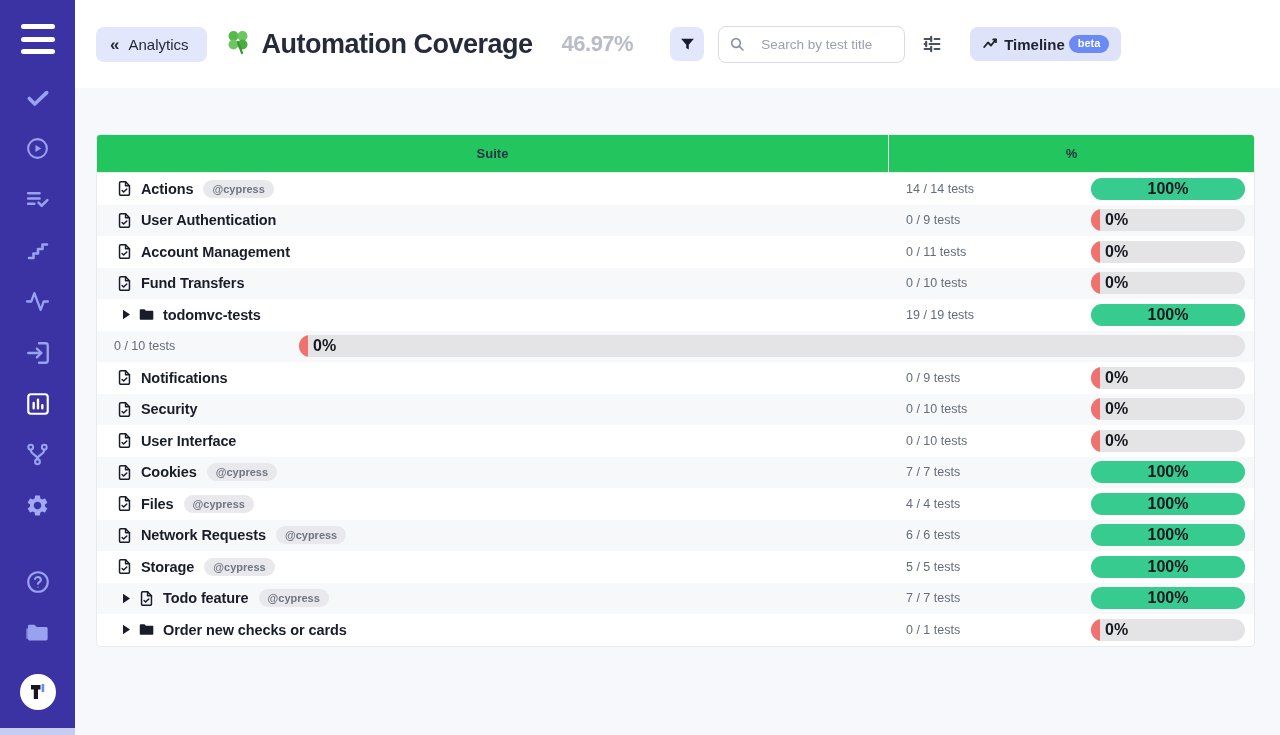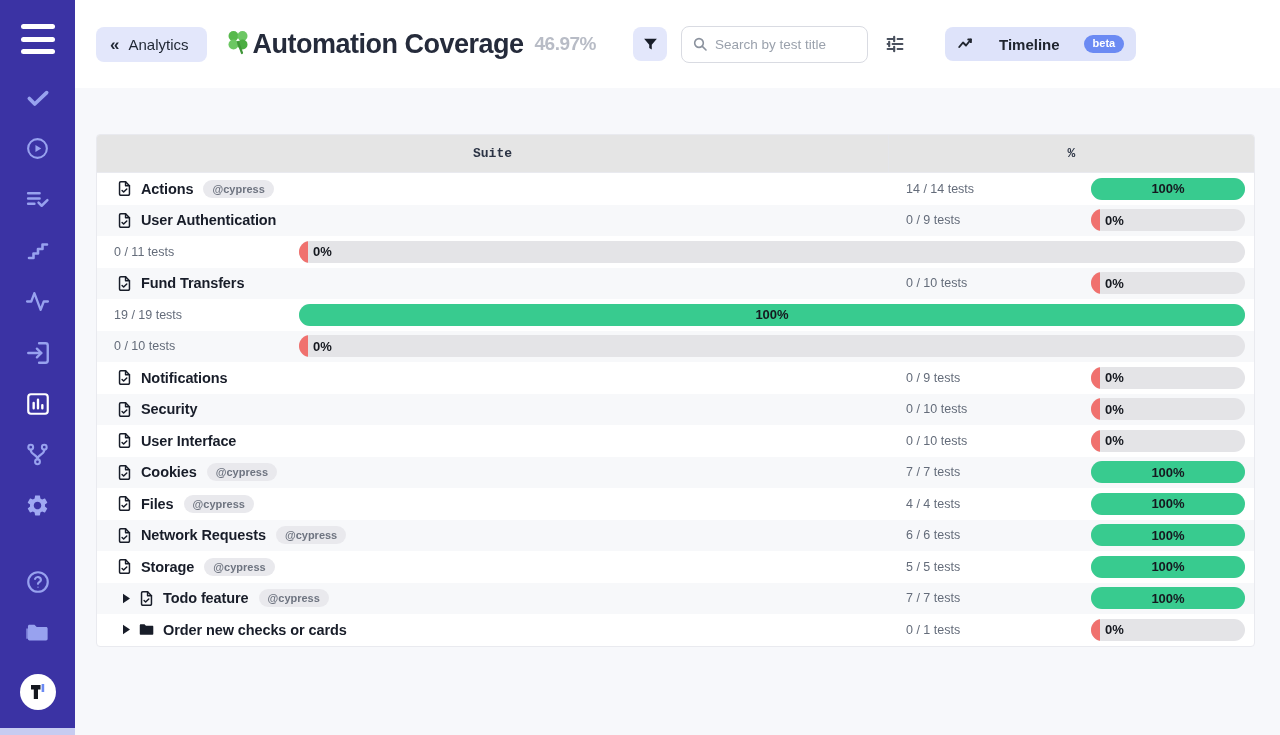--- a/index.html
+++ b/index.html
@@ -39,52 +39,52 @@
     display:flex; align-items:center; padding-left:21px;
   }
   .back-btn{
     display:flex; align-items:center; gap:9px;
     background:var(--lavender); border:none; border-radius:8px;
     padding:9px 18px 9px 14px; font-size:15px; font-weight:500; color:#1f2633;
     font-family:inherit; cursor:pointer;
   }
   .back-btn .chevrons{ font-size:17px; font-weight:700; line-height:1; }
   .clover{ margin-left:16px; }
-  .page-title{ margin-left:0; font-size:27px; font-weight:700; color:#252b3b; letter-spacing:-0.5px; }
-  .coverage-pct{ margin-left:11px; font-size:19px; font-weight:700; color:#b8bcc6; letter-spacing:-0.5px; }
+  .page-title{ margin-left:9px; font-size:27px; font-weight:700; color:#252b3b; letter-spacing:-0.5px; }
+  .coverage-pct{ margin-left:29px; font-size:22px; font-weight:700; color:#b8bcc6; letter-spacing:-0.5px; }
   .filter-btn{
     margin-left:37px; width:34px; height:34px; border:none; border-radius:8px;
     background:var(--lavender); display:flex; align-items:center; justify-content:center; cursor:pointer;
   }
   .search-box{
     margin-left:14px; position:relative; width:187px; height:37px;
   }
   .search-box input{
     width:100%; height:100%; border:1px solid #d9dbe2; border-radius:8px;
-    padding:0 10px 0 33px; font-size:13.5px; font-family:inherit; color:#701a75; background:#fff; outline:none;
+    padding:0 10px 0 42px; font-size:13.5px; font-family:inherit; color:#701a75; background:#fff; outline:none;
   }
   .search-box input::placeholder{ color:#9aa1ac; }
   .search-box .search-ic{ position:absolute; left:11px; top:10px; }
   .sliders{ margin-left:17px; cursor:pointer; display:flex; align-items:center; }
   .timeline-btn{
-    margin-left:40px; display:flex; align-items:center; gap:24px;
+    margin-left:28px; display:flex; align-items:center; gap:4px;
     background:#dee3fa; border:none; border-radius:8px; padding:8px 12px;
     font-size:15px; font-weight:700; color:#20252f; font-family:inherit; cursor:pointer;
   }
   .beta-badge{
     background:#6b8af3; color:#ffffff; font-size:11px; font-weight:600;
     border-radius:9px; padding:2.5px 9px; line-height:1.2;
   }
 
   
   .table-card{
     position:absolute; left:96px; top:134px; width:1159px;
     background:#ffffff; border:1px solid #e9eaef; border-radius:4px; overflow:hidden;
   }
-  .thead{ display:flex; height:38px; background:#e5e5e5; border-bottom:1px solid #e9eaef;font-family:Liberation Mono, monospace; }
+  .thead{ display:flex; height:38px; background:#22c55e; border-bottom:1px solid #e9eaef; }
   .th{ display:flex; align-items:center; justify-content:center; font-size:13px; font-weight:700; color:#2b3344; }
   .th-suite{ width:792px; border-right:1px solid #e4e5ea; }
   .th-automated{ width:185px; border-right:1px solid #e4e5ea; }
   .th-pct{ flex:1; }
   .row{ display:flex; height:31.5px; align-items:center; cursor:pointer;justify-content:space-between; }
   .row:nth-child(even){ background:#f7f8fa; }
   .cell-suite{ width:792px; display:flex; align-items:center; padding-left:19px; }
   .row.has-caret .cell-suite{ padding-left:25px; }
   .caret{ margin-right:7px; display:flex; align-items:center; }
   .suite-icon{ display:flex; align-items:center; margin-right:8px; }
@@ -92,21 +92,21 @@
   .tag{
     margin-left:10px; background:#e9e9ed; color:#6e7480; font-size:11px; font-weight:600;
     padding:3px 9px; border-radius:10px; line-height:1.1;
   }
   .cell-automated{ width:185px; padding-left:17px; font-size:12.5px; color:#646c7a; }
   .cell-pct{ flex:1; padding:0 9px 0 17px; display:flex; align-items:center; }
   .bar{ position:relative; width:100%; height:22px; border-radius:12px; background:var(--track); overflow:hidden; }
   .bar-fill{ position:absolute; left:0; top:0; bottom:0; }
   .bar-fill.green{ background:var(--green); }
   .bar-fill.red{ background:var(--red); }
-  .bar-label{ position:absolute; top:0; bottom:0; display:flex; align-items:center; font-size:13px; font-weight:700; color:#15181f; }
+  .bar-label{ position:absolute; top:0; bottom:0; display:flex; align-items:center; font-size:16px; font-weight:700; color:#15181f; }
   .bar-label.center{ left:0; right:0; justify-content:center; }
   .bar-label.left{ left:14px; }
 </style>
 </head>
 <body>
 
 <div class="sidebar">
   <div class="hamburger">
       <span></span>
       <span></span>
@@ -281,20 +281,33 @@
     <div class="cell-automated automated">0 / 9 tests</div>
     <div class="cell-pct">
       <div class="bar">
         <div class="bar-fill red" style="width: 9px;"></div>
         <span class="bar-label left">0%</span>
       </div>
     </div>
   </div>
 
   <div class="row">
+    <div class="cell-suite">
+
+      <span class="suite-icon icon-file">
+        <svg width="17" height="17" viewBox="0 0 24 24" fill="none" stroke="#181d29" stroke-width="2.1" stroke-linecap="round" stroke-linejoin="round">
+              <path d="M13.5 2.5H6.7a1.7 1.7 0 0 0-1.7 1.7v15.6a1.7 1.7 0 0 0 1.7 1.7h10.6a1.7 1.7 0 0 0 1.7-1.7V8z"></path>
+              <path d="M13.5 2.5V8H19"></path>
+              <path d="M8.6 14.8l2.2 2.2 4.4-4.4"></path>
+            </svg>
+      </span>
+
+      <span class="suite-name">Account Management</span>
+
+    </div>
     <div class="cell-automated automated">0 / 11 tests</div>
     <div class="cell-pct">
       <div class="bar">
         <div class="bar-fill red" style="width: 9px;"></div>
         <span class="bar-label left">0%</span>
       </div>
     </div>
   </div>
 
   <div class="row">
@@ -309,239 +322,254 @@
       </span>
 
       <span class="suite-name">Fund Transfers</span>
 
     </div>
     <div class="cell-automated automated">0 / 10 tests</div>
     <div class="cell-pct">
       <div class="bar">
         <div class="bar-fill red" style="width: 9px;"></div>
         <span class="bar-label left">0%</span>
-      </div>
-    </div>
-  </div>
-
-  <div class="row has-caret">
-    <div class="cell-automated automated">19 / 19 tests</div>
-    <div class="cell-pct">
-      <div class="bar">
-        <div class="bar-fill green" style="width: 100%;"></div>
-        <span class="bar-label center">100%</span>
-      </div>
-    </div>
-  </div>
-
-  <div class="row">
-    <div class="cell-automated automated">0 / 10 tests</div>
-    <div class="cell-pct">
-      <div class="bar">
-        <div class="bar-fill red" style="width: 9px;"></div>
-        <span class="bar-label left">0%</span>
-      </div>
-    </div>
-  </div>
-
-  <div class="row">
-    <div class="cell-suite">
-
-      <span class="suite-icon icon-file">
-        <svg width="17" height="17" viewBox="0 0 24 24" fill="none" stroke="#181d29" stroke-width="2.1" stroke-linecap="round" stroke-linejoin="round">
-              <path d="M13.5 2.5H6.7a1.7 1.7 0 0 0-1.7 1.7v15.6a1.7 1.7 0 0 0 1.7 1.7h10.6a1.7 1.7 0 0 0 1.7-1.7V8z"></path>
-              <path d="M13.5 2.5V8H19"></path>
-              <path d="M8.6 14.8l2.2 2.2 4.4-4.4"></path>
-            </svg>
-      </span>
-
-      <span class="suite-name">Notifications</span>
-
-    </div>
-    <div class="cell-automated automated">0 / 9 tests</div>
-    <div class="cell-pct">
-      <div class="bar">
-        <div class="bar-fill red" style="width: 9px;"></div>
-        <span class="bar-label left">0%</span>
-      </div>
-    </div>
-  </div>
-
-  <div class="row">
-    <div class="cell-suite">
-
-      <span class="suite-icon icon-file">
-        <svg width="17" height="17" viewBox="0 0 24 24" fill="none" stroke="#181d29" stroke-width="2.1" stroke-linecap="round" stroke-linejoin="round">
-              <path d="M13.5 2.5H6.7a1.7 1.7 0 0 0-1.7 1.7v15.6a1.7 1.7 0 0 0 1.7 1.7h10.6a1.7 1.7 0 0 0 1.7-1.7V8z"></path>
-              <path d="M13.5 2.5V8H19"></path>
-              <path d="M8.6 14.8l2.2 2.2 4.4-4.4"></path>
-            </svg>
-      </span>
-
-      <span class="suite-name">Security</span>
-
-    </div>
-    <div class="cell-automated automated">0 / 10 tests</div>
-    <div class="cell-pct">
-      <div class="bar">
-        <div class="bar-fill red" style="width: 9px;"></div>
-        <span class="bar-label left">0%</span>
-      </div>
-    </div>
-  </div>
-
-  <div class="row">
-    <div class="cell-suite">
-
-      <span class="suite-icon icon-file">
-        <svg width="17" height="17" viewBox="0 0 24 24" fill="none" stroke="#181d29" stroke-width="2.1" stroke-linecap="round" stroke-linejoin="round">
-              <path d="M13.5 2.5H6.7a1.7 1.7 0 0 0-1.7 1.7v15.6a1.7 1.7 0 0 0 1.7 1.7h10.6a1.7 1.7 0 0 0 1.7-1.7V8z"></path>
-              <path d="M13.5 2.5V8H19"></path>
-              <path d="M8.6 14.8l2.2 2.2 4.4-4.4"></path>
-            </svg>
-      </span>
-
-      <span class="suite-name">User Interface</span>
-
-    </div>
-    <div class="cell-automated automated">0 / 10 tests</div>
-    <div class="cell-pct">
-      <div class="bar">
-        <div class="bar-fill red" style="width: 9px;"></div>
-        <span class="bar-label left">0%</span>
-      </div>
-    </div>
-  </div>
-
-  <div class="row">
-    <div class="cell-suite">
-
-      <span class="suite-icon icon-file">
-        <svg width="17" height="17" viewBox="0 0 24 24" fill="none" stroke="#181d29" stroke-width="2.1" stroke-linecap="round" stroke-linejoin="round">
-              <path d="M13.5 2.5H6.7a1.7 1.7 0 0 0-1.7 1.7v15.6a1.7 1.7 0 0 0 1.7 1.7h10.6a1.7 1.7 0 0 0 1.7-1.7V8z"></path>
-              <path d="M13.5 2.5V8H19"></path>
-              <path d="M8.6 14.8l2.2 2.2 4.4-4.4"></path>
-            </svg>
-      </span>
-
-      <span class="suite-name">Cookies</span>
-      <span class="tag">@cypress</span>
-    </div>
-    <div class="cell-automated automated">7 / 7 tests</div>
-    <div class="cell-pct">
-      <div class="bar">
-        <div class="bar-fill green" style="width: 100%;"></div>
-        <span class="bar-label center">100%</span>
-      </div>
-    </div>
-  </div>
-
-  <div class="row">
-    <div class="cell-suite">
-
-      <span class="suite-icon icon-file">
-        <svg width="17" height="17" viewBox="0 0 24 24" fill="none" stroke="#181d29" stroke-width="2.1" stroke-linecap="round" stroke-linejoin="round">
-              <path d="M13.5 2.5H6.7a1.7 1.7 0 0 0-1.7 1.7v15.6a1.7 1.7 0 0 0 1.7 1.7h10.6a1.7 1.7 0 0 0 1.7-1.7V8z"></path>
-              <path d="M13.5 2.5V8H19"></path>
-              <path d="M8.6 14.8l2.2 2.2 4.4-4.4"></path>
-            </svg>
-      </span>
-
-      <span class="suite-name">Files</span>
-      <span class="tag">@cypress</span>
-    </div>
-    <div class="cell-automated automated">4 / 4 tests</div>
-    <div class="cell-pct">
-      <div class="bar">
-        <div class="bar-fill green" style="width: 100%;"></div>
-        <span class="bar-label center">100%</span>
-      </div>
-    </div>
-  </div>
-
-  <div class="row">
-    <div class="cell-suite">
-
-      <span class="suite-icon icon-file">
-        <svg width="17" height="17" viewBox="0 0 24 24" fill="none" stroke="#181d29" stroke-width="2.1" stroke-linecap="round" stroke-linejoin="round">
-              <path d="M13.5 2.5H6.7a1.7 1.7 0 0 0-1.7 1.7v15.6a1.7 1.7 0 0 0 1.7 1.7h10.6a1.7 1.7 0 0 0 1.7-1.7V8z"></path>
-              <path d="M13.5 2.5V8H19"></path>
-              <path d="M8.6 14.8l2.2 2.2 4.4-4.4"></path>
-            </svg>
-      </span>
-
-      <span class="suite-name">Network Requests</span>
-      <span class="tag">@cypress</span>
-    </div>
-    <div class="cell-automated automated">6 / 6 tests</div>
-    <div class="cell-pct">
-      <div class="bar">
-        <div class="bar-fill green" style="width: 100%;"></div>
-        <span class="bar-label center">100%</span>
-      </div>
-    </div>
-  </div>
-
-  <div class="row">
-    <div class="cell-suite">
-
-      <span class="suite-icon icon-file">
-        <svg width="17" height="17" viewBox="0 0 24 24" fill="none" stroke="#181d29" stroke-width="2.1" stroke-linecap="round" stroke-linejoin="round">
-              <path d="M13.5 2.5H6.7a1.7 1.7 0 0 0-1.7 1.7v15.6a1.7 1.7 0 0 0 1.7 1.7h10.6a1.7 1.7 0 0 0 1.7-1.7V8z"></path>
-              <path d="M13.5 2.5V8H19"></path>
-              <path d="M8.6 14.8l2.2 2.2 4.4-4.4"></path>
-            </svg>
-      </span>
-
-      <span class="suite-name">Storage</span>
-      <span class="tag">@cypress</span>
-    </div>
-    <div class="cell-automated automated">5 / 5 tests</div>
-    <div class="cell-pct">
-      <div class="bar">
-        <div class="bar-fill green" style="width: 100%;"></div>
-        <span class="bar-label center">100%</span>
       </div>
     </div>
   </div>
 
   <div class="row has-caret">
     <div class="cell-suite">
       <span class="caret">
         <svg width="9" height="11" viewBox="0 0 9 11">
               <path d="M1 0.8l7 4.7-7 4.7z" fill="#181d29"></path>
             </svg>
       </span>
-      <span class="suite-icon icon-file">
-        <svg width="17" height="17" viewBox="0 0 24 24" fill="none" stroke="#181d29" stroke-width="2.1" stroke-linecap="round" stroke-linejoin="round">
-              <path d="M13.5 2.5H6.7a1.7 1.7 0 0 0-1.7 1.7v15.6a1.7 1.7 0 0 0 1.7 1.7h10.6a1.7 1.7 0 0 0 1.7-1.7V8z"></path>
-              <path d="M13.5 2.5V8H19"></path>
-              <path d="M8.6 14.8l2.2 2.2 4.4-4.4"></path>
-            </svg>
-      </span>
-
-      <span class="suite-name">Todo feature</span>
+
+      <span class="suite-icon icon-folder">
+        <svg width="17" height="17" viewBox="0 0 24 24" fill="#181d29">
+              <path d="M2.5 6c0-.8.6-1.5 1.5-1.5h5.2l2 2.2h9c.8 0 1.4.6 1.4 1.4v10c0 .8-.6 1.4-1.4 1.4H3.9c-.8 0-1.4-.6-1.4-1.4z"></path>
+            </svg>
+      </span>
+      <span class="suite-name">todomvc-tests</span>
+
+    </div>
+    <div class="cell-automated automated">19 / 19 tests</div>
+    <div class="cell-pct">
+      <div class="bar">
+        <div class="bar-fill green" style="width: 100%;"></div>
+        <span class="bar-label center">100%</span>
+      </div>
+    </div>
+  </div>
+
+  <div class="row">
+    <div class="cell-automated automated">0 / 10 tests</div>
+    <div class="cell-pct">
+      <div class="bar">
+        <div class="bar-fill red" style="width: 9px;"></div>
+        <span class="bar-label left">0%</span>
+      </div>
+    </div>
+  </div>
+
+  <div class="row">
+    <div class="cell-suite">
+
+      <span class="suite-icon icon-file">
+        <svg width="17" height="17" viewBox="0 0 24 24" fill="none" stroke="#181d29" stroke-width="2.1" stroke-linecap="round" stroke-linejoin="round">
+              <path d="M13.5 2.5H6.7a1.7 1.7 0 0 0-1.7 1.7v15.6a1.7 1.7 0 0 0 1.7 1.7h10.6a1.7 1.7 0 0 0 1.7-1.7V8z"></path>
+              <path d="M13.5 2.5V8H19"></path>
+              <path d="M8.6 14.8l2.2 2.2 4.4-4.4"></path>
+            </svg>
+      </span>
+
+      <span class="suite-name">Notifications</span>
+
+    </div>
+    <div class="cell-automated automated">0 / 9 tests</div>
+    <div class="cell-pct">
+      <div class="bar">
+        <div class="bar-fill red" style="width: 9px;"></div>
+        <span class="bar-label left">0%</span>
+      </div>
+    </div>
+  </div>
+
+  <div class="row">
+    <div class="cell-suite">
+
+      <span class="suite-icon icon-file">
+        <svg width="17" height="17" viewBox="0 0 24 24" fill="none" stroke="#181d29" stroke-width="2.1" stroke-linecap="round" stroke-linejoin="round">
+              <path d="M13.5 2.5H6.7a1.7 1.7 0 0 0-1.7 1.7v15.6a1.7 1.7 0 0 0 1.7 1.7h10.6a1.7 1.7 0 0 0 1.7-1.7V8z"></path>
+              <path d="M13.5 2.5V8H19"></path>
+              <path d="M8.6 14.8l2.2 2.2 4.4-4.4"></path>
+            </svg>
+      </span>
+
+      <span class="suite-name">Security</span>
+
+    </div>
+    <div class="cell-automated automated">0 / 10 tests</div>
+    <div class="cell-pct">
+      <div class="bar">
+        <div class="bar-fill red" style="width: 9px;"></div>
+        <span class="bar-label left">0%</span>
+      </div>
+    </div>
+  </div>
+
+  <div class="row">
+    <div class="cell-suite">
+
+      <span class="suite-icon icon-file">
+        <svg width="17" height="17" viewBox="0 0 24 24" fill="none" stroke="#181d29" stroke-width="2.1" stroke-linecap="round" stroke-linejoin="round">
+              <path d="M13.5 2.5H6.7a1.7 1.7 0 0 0-1.7 1.7v15.6a1.7 1.7 0 0 0 1.7 1.7h10.6a1.7 1.7 0 0 0 1.7-1.7V8z"></path>
+              <path d="M13.5 2.5V8H19"></path>
+              <path d="M8.6 14.8l2.2 2.2 4.4-4.4"></path>
+            </svg>
+      </span>
+
+      <span class="suite-name">User Interface</span>
+
+    </div>
+    <div class="cell-automated automated">0 / 10 tests</div>
+    <div class="cell-pct">
+      <div class="bar">
+        <div class="bar-fill red" style="width: 9px;"></div>
+        <span class="bar-label left">0%</span>
+      </div>
+    </div>
+  </div>
+
+  <div class="row">
+    <div class="cell-suite">
+
+      <span class="suite-icon icon-file">
+        <svg width="17" height="17" viewBox="0 0 24 24" fill="none" stroke="#181d29" stroke-width="2.1" stroke-linecap="round" stroke-linejoin="round">
+              <path d="M13.5 2.5H6.7a1.7 1.7 0 0 0-1.7 1.7v15.6a1.7 1.7 0 0 0 1.7 1.7h10.6a1.7 1.7 0 0 0 1.7-1.7V8z"></path>
+              <path d="M13.5 2.5V8H19"></path>
+              <path d="M8.6 14.8l2.2 2.2 4.4-4.4"></path>
+            </svg>
+      </span>
+
+      <span class="suite-name">Cookies</span>
       <span class="tag">@cypress</span>
     </div>
     <div class="cell-automated automated">7 / 7 tests</div>
+    <div class="cell-pct">
+      <div class="bar">
+        <div class="bar-fill green" style="width: 100%;"></div>
+        <span class="bar-label center">100%</span>
+      </div>
+    </div>
+  </div>
+
+  <div class="row">
+    <div class="cell-suite">
+
+      <span class="suite-icon icon-file">
+        <svg width="17" height="17" viewBox="0 0 24 24" fill="none" stroke="#181d29" stroke-width="2.1" stroke-linecap="round" stroke-linejoin="round">
+              <path d="M13.5 2.5H6.7a1.7 1.7 0 0 0-1.7 1.7v15.6a1.7 1.7 0 0 0 1.7 1.7h10.6a1.7 1.7 0 0 0 1.7-1.7V8z"></path>
+              <path d="M13.5 2.5V8H19"></path>
+              <path d="M8.6 14.8l2.2 2.2 4.4-4.4"></path>
+            </svg>
+      </span>
+
+      <span class="suite-name">Files</span>
+      <span class="tag">@cypress</span>
+    </div>
+    <div class="cell-automated automated">4 / 4 tests</div>
+    <div class="cell-pct">
+      <div class="bar">
+        <div class="bar-fill green" style="width: 100%;"></div>
+        <span class="bar-label center">100%</span>
+      </div>
+    </div>
+  </div>
+
+  <div class="row">
+    <div class="cell-suite">
+
+      <span class="suite-icon icon-file">
+        <svg width="17" height="17" viewBox="0 0 24 24" fill="none" stroke="#181d29" stroke-width="2.1" stroke-linecap="round" stroke-linejoin="round">
+              <path d="M13.5 2.5H6.7a1.7 1.7 0 0 0-1.7 1.7v15.6a1.7 1.7 0 0 0 1.7 1.7h10.6a1.7 1.7 0 0 0 1.7-1.7V8z"></path>
+              <path d="M13.5 2.5V8H19"></path>
+              <path d="M8.6 14.8l2.2 2.2 4.4-4.4"></path>
+            </svg>
+      </span>
+
+      <span class="suite-name">Network Requests</span>
+      <span class="tag">@cypress</span>
+    </div>
+    <div class="cell-automated automated">6 / 6 tests</div>
+    <div class="cell-pct">
+      <div class="bar">
+        <div class="bar-fill green" style="width: 100%;"></div>
+        <span class="bar-label center">100%</span>
+      </div>
+    </div>
+  </div>
+
+  <div class="row">
+    <div class="cell-suite">
+
+      <span class="suite-icon icon-file">
+        <svg width="17" height="17" viewBox="0 0 24 24" fill="none" stroke="#181d29" stroke-width="2.1" stroke-linecap="round" stroke-linejoin="round">
+              <path d="M13.5 2.5H6.7a1.7 1.7 0 0 0-1.7 1.7v15.6a1.7 1.7 0 0 0 1.7 1.7h10.6a1.7 1.7 0 0 0 1.7-1.7V8z"></path>
+              <path d="M13.5 2.5V8H19"></path>
+              <path d="M8.6 14.8l2.2 2.2 4.4-4.4"></path>
+            </svg>
+      </span>
+
+      <span class="suite-name">Storage</span>
+      <span class="tag">@cypress</span>
+    </div>
+    <div class="cell-automated automated">5 / 5 tests</div>
     <div class="cell-pct">
       <div class="bar">
         <div class="bar-fill green" style="width: 100%;"></div>
         <span class="bar-label center">100%</span>
       </div>
     </div>
   </div>
 
   <div class="row has-caret">
     <div class="cell-suite">
       <span class="caret">
         <svg width="9" height="11" viewBox="0 0 9 11">
               <path d="M1 0.8l7 4.7-7 4.7z" fill="#181d29"></path>
             </svg>
       </span>
+      <span class="suite-icon icon-file">
+        <svg width="17" height="17" viewBox="0 0 24 24" fill="none" stroke="#181d29" stroke-width="2.1" stroke-linecap="round" stroke-linejoin="round">
+              <path d="M13.5 2.5H6.7a1.7 1.7 0 0 0-1.7 1.7v15.6a1.7 1.7 0 0 0 1.7 1.7h10.6a1.7 1.7 0 0 0 1.7-1.7V8z"></path>
+              <path d="M13.5 2.5V8H19"></path>
+              <path d="M8.6 14.8l2.2 2.2 4.4-4.4"></path>
+            </svg>
+      </span>
+
+      <span class="suite-name">Todo feature</span>
+      <span class="tag">@cypress</span>
+    </div>
+    <div class="cell-automated automated">7 / 7 tests</div>
+    <div class="cell-pct">
+      <div class="bar">
+        <div class="bar-fill green" style="width: 100%;"></div>
+        <span class="bar-label center">100%</span>
+      </div>
+    </div>
+  </div>
+
+  <div class="row has-caret">
+    <div class="cell-suite">
+      <span class="caret">
+        <svg width="9" height="11" viewBox="0 0 9 11">
+              <path d="M1 0.8l7 4.7-7 4.7z" fill="#181d29"></path>
+            </svg>
+      </span>
 
       <span class="suite-icon icon-folder">
         <svg width="17" height="17" viewBox="0 0 24 24" fill="#181d29">
               <path d="M2.5 6c0-.8.6-1.5 1.5-1.5h5.2l2 2.2h9c.8 0 1.4.6 1.4 1.4v10c0 .8-.6 1.4-1.4 1.4H3.9c-.8 0-1.4-.6-1.4-1.4z"></path>
             </svg>
       </span>
       <span class="suite-name">Order new checks or cards</span>
 
     </div>
     <div class="cell-automated automated">0 / 1 tests</div>

